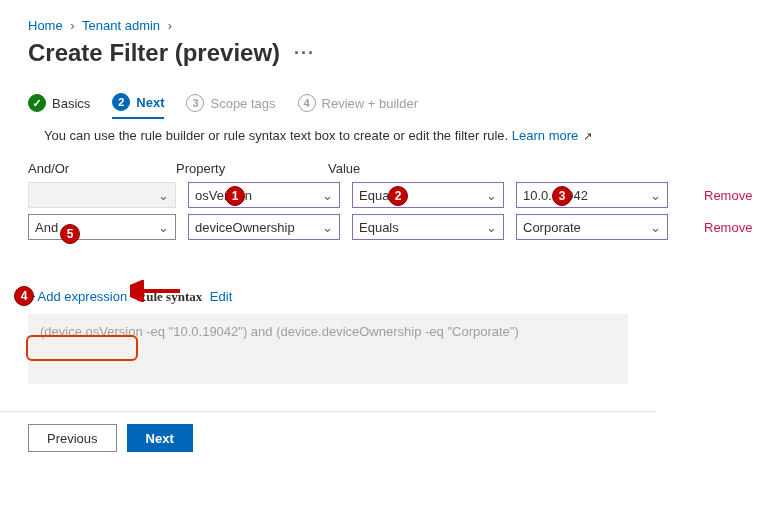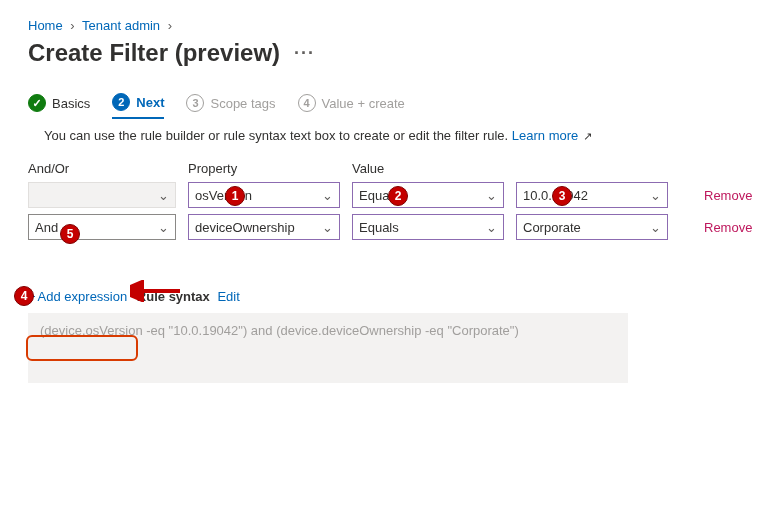--- a/index.html
+++ b/index.html
@@ -25,37 +25,37 @@
     width: 18px; height: 18px; border-radius: 50%;
     display: inline-flex; align-items: center; justify-content: center;
     font-size: 11px; font-weight: 600; border: 1px solid #a19f9d; color: #a19f9d;
   }
   .step.done .badge { background: #107c10; border-color: #107c10; color: #fff; }
   .step.active .badge { background: #0067b8; border-color: #0067b8; color: #fff; }
   .step .check { font-size: 11px; }
   .intro { font-size: 13px; margin: 8px 0 18px 16px; }
   .intro a { color: #0067b8; text-decoration: none; }
   .intro .ext { font-size: 11px; margin-left: 2px; }
-  .grid-head { display: grid; grid-template-columns: 148px 152px 152px 152px 66px; gap: 12px; margin-bottom: 6px; }
+  .grid-head { display: grid; grid-template-columns: 148px 152px 152px 152px 66px; margin-bottom: 6px; }
   .col-label { font-size: 13px; color: #323130; position: relative; }
   .grid-row { display: grid; grid-template-columns: 148px 152px 152px 152px 66px; gap: 12px; margin-bottom: 6px; align-items: center; }
   .sel {
     width: 100%; height: 26px; padding: 0 6px;
     border: 1px solid #8c6bb1; background: #fff;
     font-size: 13px; color: #323130;
     display: flex; align-items: center; justify-content: space-between;
     cursor: pointer;
   }
   .sel.gray { border-color: #8a8886; }
   .sel.blank { background: #f3f2f1; border-color: #e1dfdd; color: #a19f9d; }
   .sel .chev { color: #605e5c; }
   .remove { color: #be185d; font-size: 13px; cursor: pointer; margin-left: 24px; }
   .addexpr { color: #0067b8; font-size: 13px; margin-top: 0; cursor: pointer; display: inline-flex; align-items: center; gap: 2px; }
   .syntax-head { margin-top: 40px; display: inline-block; padding: 3px 6px; }
-  .syntax-head .lbl { font-weight: 600; }
+  .syntax-head .lbl { font-weight: 600; font-family: Liberation Serif, serif; }
   .syntax-head .edit { color: #0067b8; cursor: pointer; margin-left: 4px; }
   .syntax-box {
     margin-top: 6px; background: #f3f2f1; color: #a19f9d;
     padding: 10px 12px; font-size: 13px; min-height: 70px;
   }
   .footer {
     position: absolute; bottom: 0; left: 0; right: 0;
     border-top: 1px solid #e1dfdd; padding: 12px 28px; display: flex; gap: 10px;
     background: #fff;
   }
@@ -108,21 +108,21 @@
     <div class="step active">
       <span class="badge">2</span>
       <span>Next</span>
     </div>
     <div class="step">
       <span class="badge">3</span>
       <span>Scope tags</span>
     </div>
     <div class="step">
       <span class="badge">4</span>
-      <span>Value + create</span>
+      <span>Review + builder</span>
     </div>
   </div>
 
   <div class="intro">
     <span>You can use the rule builder or rule syntax text box to create or edit the filter rule. </span><a>Learn more</a><span class="ext"> ↗</span>
   </div>
 
   
   <div class="annot" style="top:186px; left:225px;">1</div>
   <div class="annot" style="top:186px; left:388px;">2</div>
@@ -194,14 +194,18 @@
 
   <div class="redbox" style="top:335px; left:26px; width:112px; height:26px;"></div>
   <div class="syntax-head">
     <span class="lbl">Rule syntax</span>
     <span class="edit">Edit</span>
   </div>
   <div class="syntax-box">(device.osVersion -eq "10.0.19042") and (device.deviceOwnership -eq "Corporate")</div>
 
   <div class="spacer-for-footer"></div>
 
+  <div class="footer">
+    <button class="btn">Previous</button>
+    <button class="btn primary">Next</button>
+  </div>
 
 </div>
 
 </body></html>

